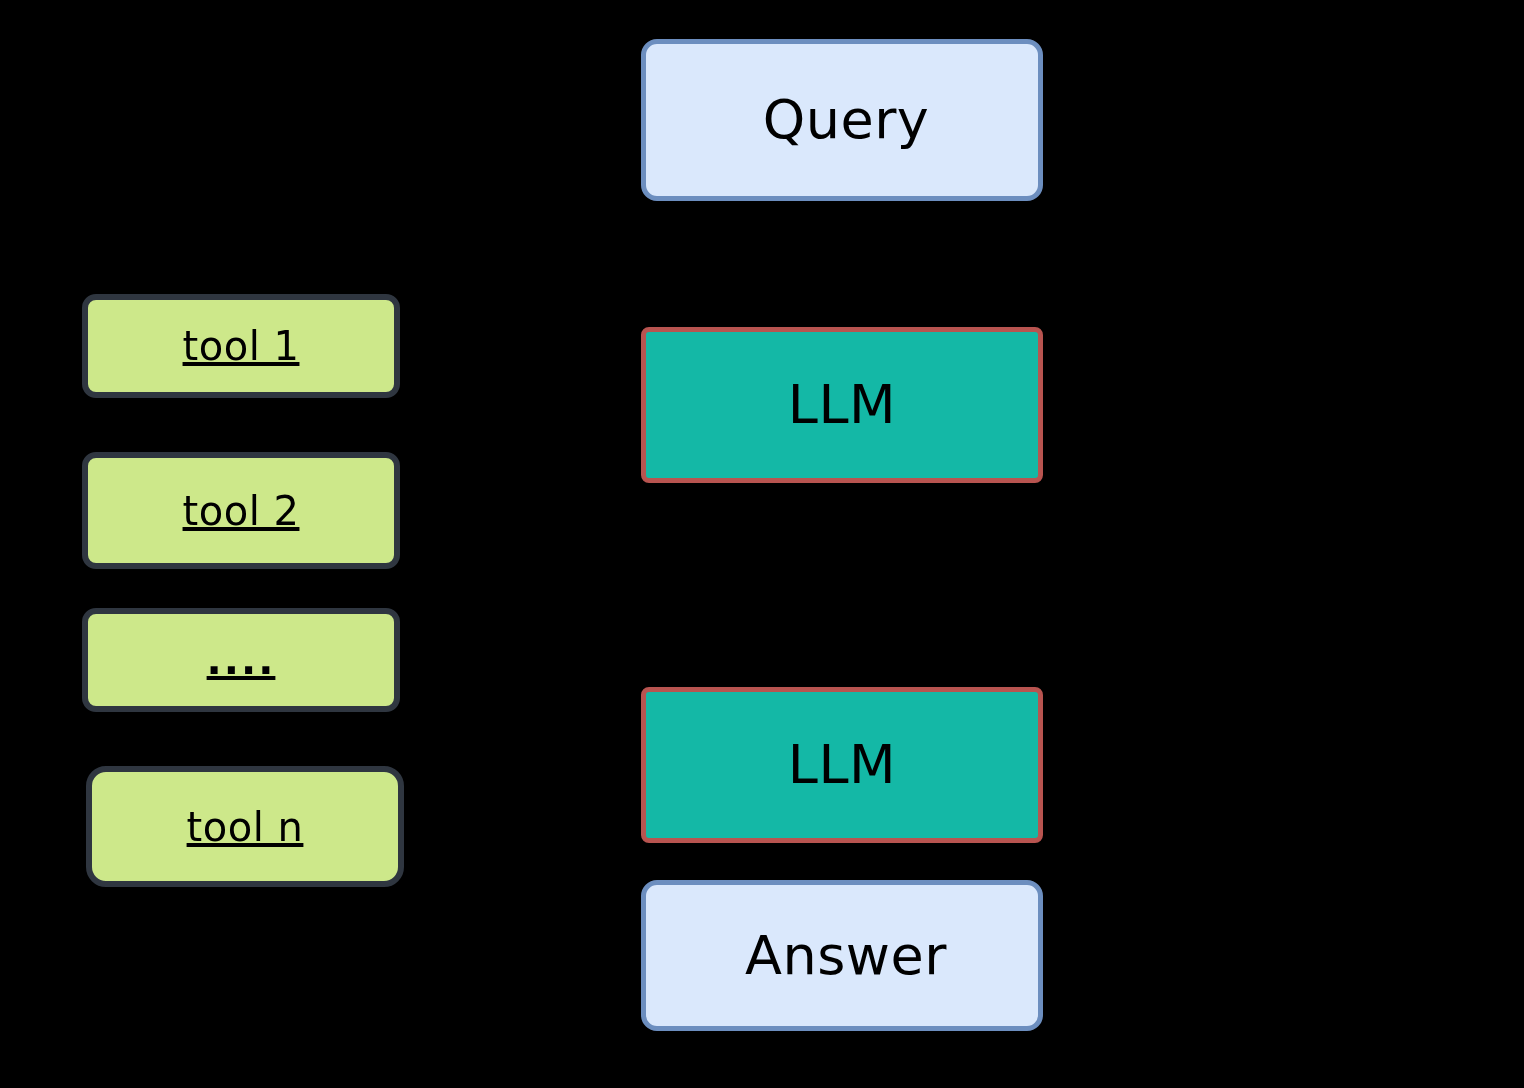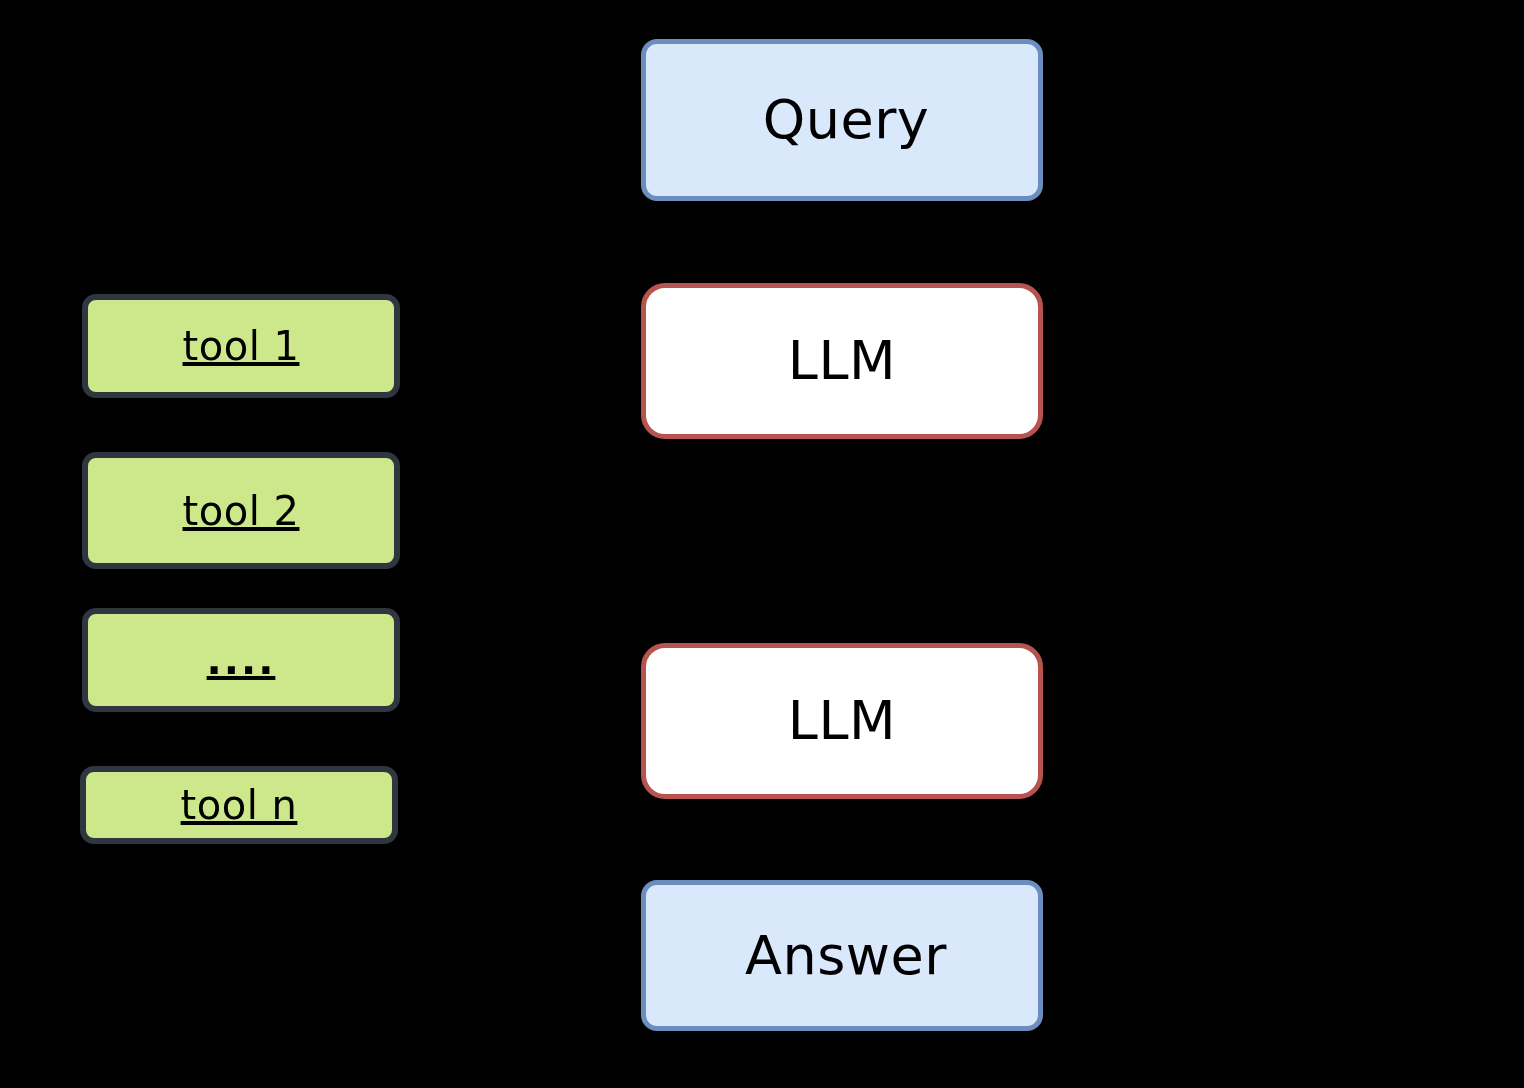--- a/index.html
+++ b/index.html
@@ -39,24 +39,25 @@
   }
   
   .node.blue {
     background: #dae8fc;
     border-color: #6c8ebf;
     border-width: 5px;
     border-radius: 16px;
     padding-left: 8px;
   }
   .node.red {
-    background: #ffffff;
+    background: #14b8a6;
     border-color: #b85450;
     border-width: 5px;
-    border-radius: 24px;
+    border-radius: 8px;
+    margin-top: 44px;
   }
   .node.green {
     background: #cde88a;
     border-color: #2f3640;
     border-width: 6px;
     border-radius: 14px;
     text-decoration: underline;
   }
   
   .t-big .label {
@@ -83,21 +84,21 @@
   </div>
 
   <div class="node green t-mid" style="left:82px; top:452px; width:318px; height:117px;">
     <span class="label">tool 2</span>
   </div>
 
   <div class="node green t-dots" style="left:82px; top:608px; width:318px; height:104px;">
     <span class="label">....</span>
   </div>
 
-  <div class="node green t-mid" style="left:80px; top:766px; width:318px; height:78px;">
+  <div class="node green t-mid" style="left:86px; top:766px; width:318px; height:121px;border-radius:20px;">
     <span class="label">tool n</span>
   </div>
 
   <div class="node blue t-big" style="left:641px; top:39px; width:402px; height:162px;">
     <span class="label">Query</span>
   </div>
 
   <div class="node red t-big" style="left:641px; top:283px; width:402px; height:156px;">
     <span class="label">LLM</span>
   </div>

